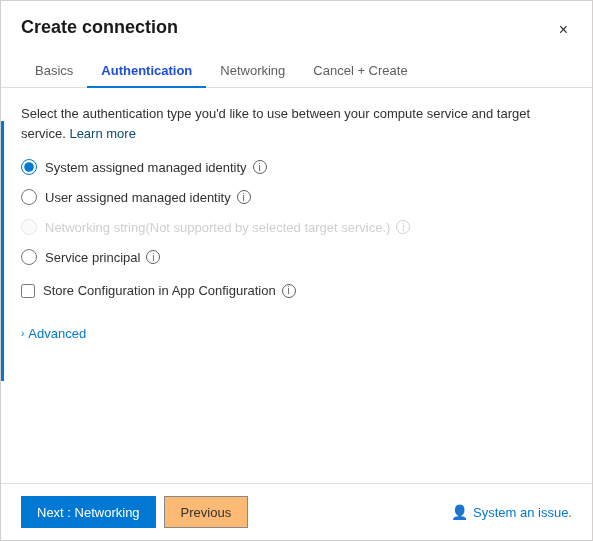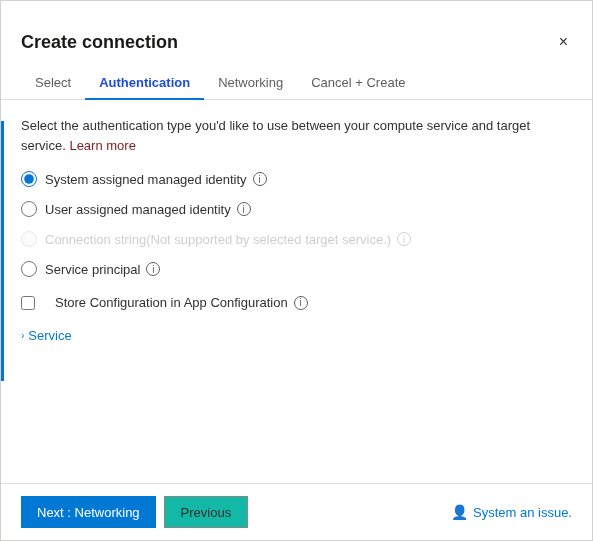--- a/index.html
+++ b/index.html
@@ -16,23 +16,22 @@
       width: 593px;
       height: 541px;
       background: #fff;
       border: 1px solid #d2d0ce;
       display: flex;
       flex-direction: column;
       position: relative;
     }
     .dialog-header {
       display: flex;
-      align-items: center;
       justify-content: space-between;
-      padding: 28px 20px 0 20px;
+      padding: 16px 20px 0 20px;
     }
     .dialog-title {
       font-size: 18px;
       font-weight: 600;
       color: #1b1a19;
     }
     .close-btn {
       background: none;
       border: none;
       cursor: pointer;
@@ -69,21 +68,21 @@
       padding: 16px 20px;
       overflow-y: auto;
     }
     .description {
       font-size: 13px;
       color: #323130;
       line-height: 1.5;
       margin-bottom: 16px;
     }
     .description a {
-      color: #7f1d1d;
+      color: #0c4a6e;
       text-decoration: none;
     }
     .radio-group {
       display: flex;
       flex-direction: column;
       gap: 14px;
       margin-bottom: 18px;
     }
     .radio-item {
       display: flex;
@@ -128,22 +127,22 @@
       cursor: help;
       flex-shrink: 0;
     }
     .radio-item.disabled .info-icon {
       color: #a19f9d;
       border-color: #a19f9d;
     }
     .checkbox-row {
       display: flex;
       align-items: center;
-      gap: 20px;
-      margin-bottom: 18px;
+      gap: 8px;
+      margin-bottom: 28px;
     }
     .checkbox-input {
       width: 14px;
       height: 14px;
       cursor: pointer;
       accent-color: #0078d4;
       flex-shrink: 0;
     }
     .checkbox-label {
       font-size: 13px;
@@ -174,21 +173,21 @@
       background: #0078d4;
       color: #fff;
       border: none;
       padding: 6px 16px;
       font-size: 13px;
       cursor: pointer;
       font-family: 'Segoe UI', Arial, sans-serif;
       height: 32px;
     }
     .btn-secondary {
-      background: #14b8a6;
+      background: #fdba74;
       color: #323130;
       border: 1px solid #8a8886;
       padding: 6px 16px;
       font-size: 13px;
       cursor: pointer;
       font-family: 'Segoe UI', Arial, sans-serif;
       height: 32px;
     }
     .report-link {
       margin-left: auto;
@@ -218,21 +217,21 @@
 
 <div class="dialog">
   <div class="left-accent"></div>
 
   <div class="dialog-header">
     <span class="dialog-title">Create connection</span>
     <button class="close-btn">×</button>
   </div>
 
   <div class="tabs">
-    <div class="tab">Select</div>
+    <div class="tab">Basics</div>
     <div class="tab active">Authentication</div>
     <div class="tab">Networking</div>
     <div class="tab">Cancel + Create</div>
   </div>
 
   <div class="content">
     <p class="description">
       <span>Select the authentication type you'd like to use between your compute service and target service. </span>
       <a href="#">Learn more</a>
     </p>
@@ -251,21 +250,21 @@
         <input type="radio" class="radio-input" name="auth-type" style="">
         <span class="radio-label">
           <span>User assigned managed identity</span>
           <span class="info-icon">i</span>
         </span>
       </label>
 
       <label class="radio-item disabled">
         <input type="radio" class="radio-input" name="auth-type" disabled="" style="">
         <span class="radio-label">
-          <span>Connection string(Not supported by selected target service.)</span>
+          <span>Networking string(Not supported by selected target service.)</span>
           <span class="info-icon">i</span>
         </span>
       </label>
 
       <label class="radio-item">
         <input type="radio" class="radio-input" name="auth-type" style="">
         <span class="radio-label">
           <span>Service principal</span>
           <span class="info-icon">i</span>
         </span>
@@ -276,21 +275,21 @@
     <div class="checkbox-row">
       <input type="checkbox" class="checkbox-input" style="">
       <span class="checkbox-label">
         <span>Store Configuration in App Configuration</span>
         <span class="info-icon">i</span>
       </span>
     </div>
 
     <div class="advanced-section">
       <span class="chevron">›</span>
-      <span>Service</span>
+      <span>Advanced</span>
     </div>
   </div>
 
   <div class="footer">
     <button class="btn-primary">Next : Networking</button>
     <button class="btn-secondary">Previous</button>
     <a class="report-link" href="#">
       <span class="report-icon">👤</span>
       <span>System an issue.</span>
     </a>

